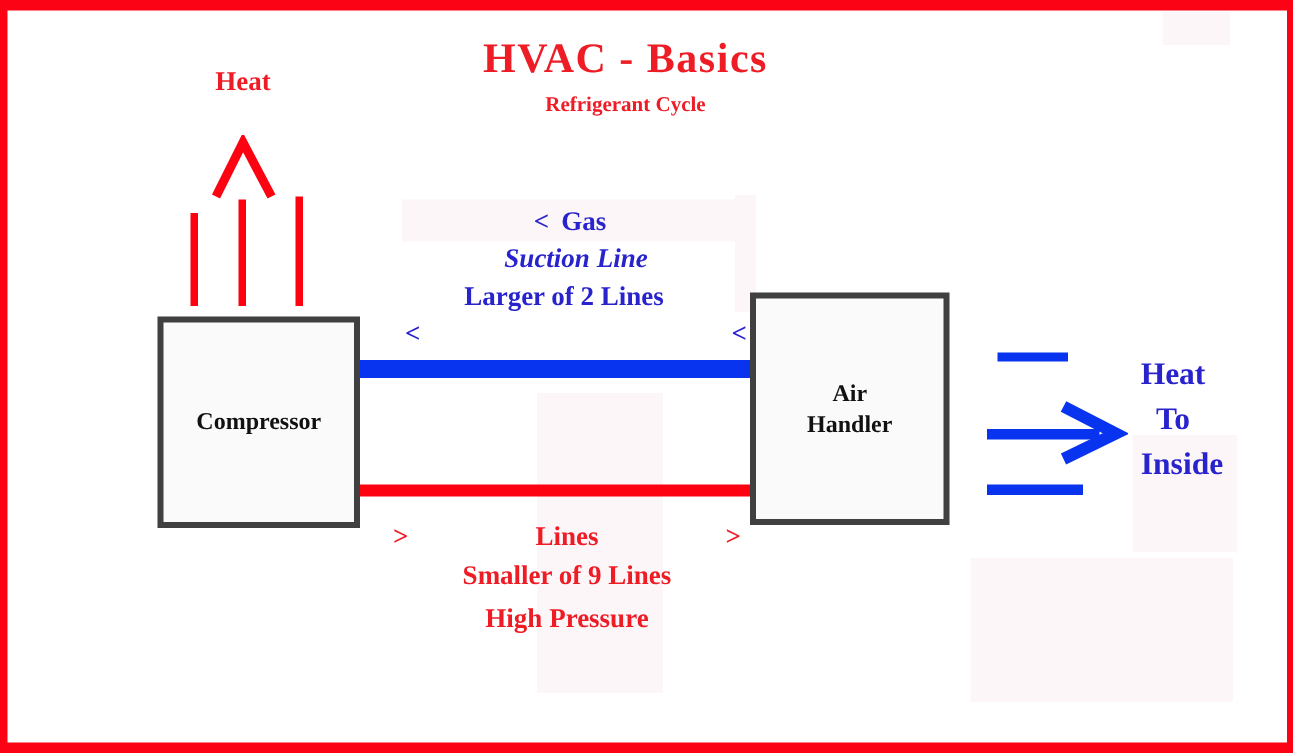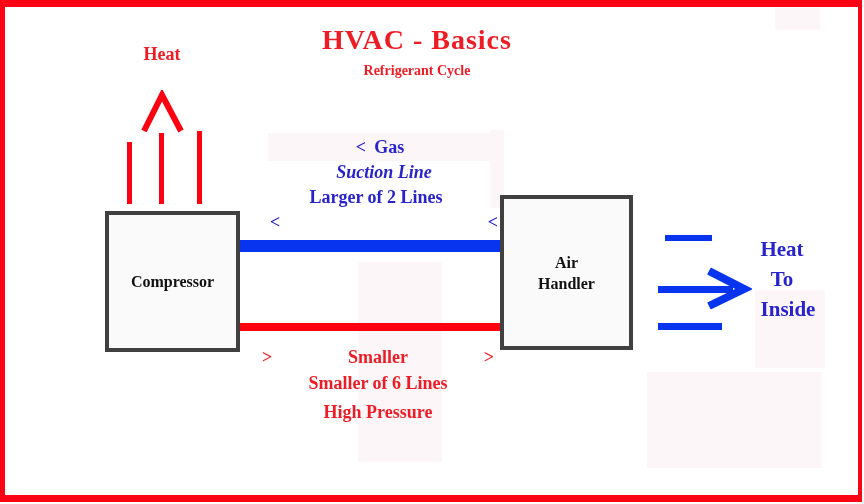--- a/index.html
+++ b/index.html
@@ -76,24 +76,24 @@
   </div>
   <div class="abs blue-text lbl center" style="left:259px;top:161px;width:250px;font-style:italic;">Suction Line</div>
   <div class="abs blue-text lbl center" style="left:251px;top:186px;width:250px;">Larger of 2 Lines</div>
   <div class="abs blue-text lbl row-between" style="left:270px;top:211px;width:228px;">
     <span>&lt;</span>
     <span>&lt;</span>
   </div>
 
   <div class="abs red-text lbl row-between" style="left:262px;top:346px;width:232px;">
     <span>&gt;</span>
-    <span>Smaller</span>
+    <span>Lines</span>
     <span>&gt;</span>
   </div>
-  <div class="abs red-text lbl center" style="left:253px;top:372px;width:250px;">Smaller of 6 Lines</div>
+  <div class="abs red-text lbl center" style="left:253px;top:372px;width:250px;">Smaller of 9 Lines</div>
   <div class="abs red-text lbl center" style="left:253px;top:401px;width:250px;">High Pressure</div>
 
   <div class="abs dash" style="left:665px;top:235px;width:47px;height:6px;"></div>
   <div class="abs dash" style="left:658px;top:286px;width:75px;height:7px;"></div>
   <div class="abs dash" style="left:658px;top:323px;width:64px;height:7px;"></div>
   <svg class="abs" style="left:700px;top:263px;" width="52" height="52" viewBox="0 0 52 52">
     <polyline points="9,8 44,26 9,43" fill="none" stroke="#0834f0" stroke-width="8"></polyline>
   </svg>
 
   <div class="abs center blue-text cool" style="left:727px;top:234px;width:110px;">

